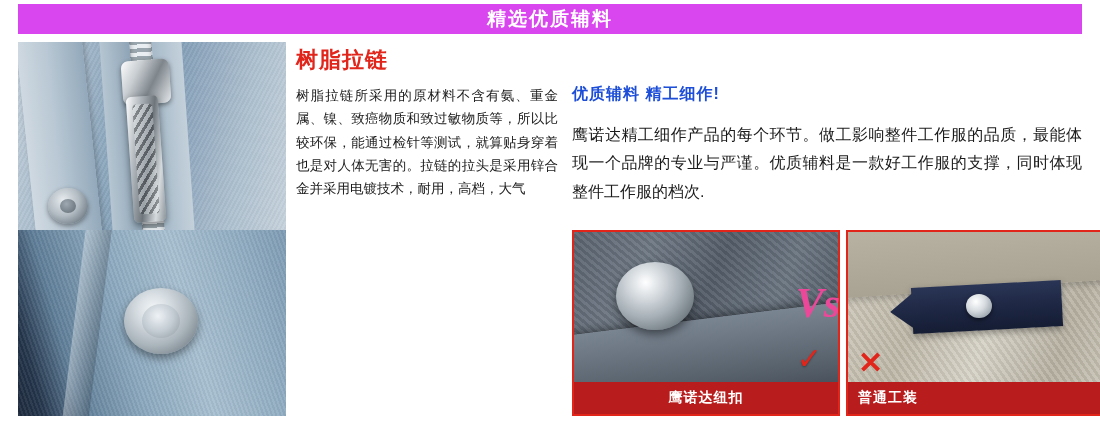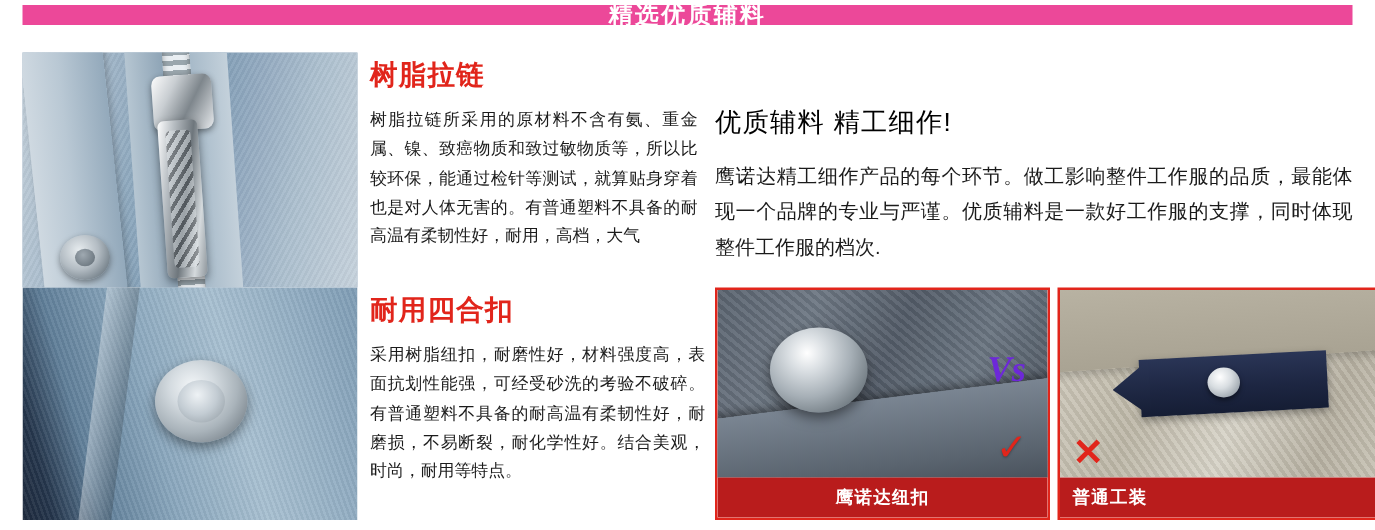--- a/index.html
+++ b/index.html
@@ -16,22 +16,22 @@
     background: #ffffff;
     overflow: hidden;
   }
 
   
   .banner {
     position: absolute;
     left: 18px;
     top: 4px;
     width: 1064px;
-    height: 16px;
-    background: #ec4899;
+    height: 30px;
+    background: #d946ef;
     color: #ffffff;
     display: flex;
     align-items: center;
     justify-content: center;
   }
   .banner-title {
     font-size: 19px;
     font-weight: bold;
     letter-spacing: 2px;
     color: #ffffff;
@@ -182,23 +182,23 @@
     text-align: justify;
   }
 
   .intro {
     position: absolute;
     left: 554px;
     top: 42px;
     width: 510px;
   }
   .intro-head {
-    color: #000000;
-    font-size: 21px;
-    font-weight: normal;
+    color: #1d4ed8;
+    font-size: 16px;
+    font-weight: bold;
     margin: 0 0 16px 0;
     letter-spacing: 1px;
   }
   .intro-body {
     color: #1b1b1b;
     font-size: 16px;
     line-height: 1.78;
     margin: 0;
     text-align: justify;
   }
@@ -403,23 +403,23 @@
     font-weight: bold;
     line-height: 1;
     font-family: "Liberation Serif", serif;
   }
 
   .vs {
     position: absolute;
     left: 790px;
     top: 282px;
     width: 50px;
-    text-align: left;
-    color: #6d28d9;
-    font-size: 29px;
+    text-align: right;
+    color: #ec4899;
+    font-size: 42px;
     font-weight: bold;
     font-style: italic;
     font-family: "Liberation Serif", serif;
     line-height: 1;
   }
 </style>
 </head>
 <body>
 
 <div class="page">
@@ -436,42 +436,38 @@
       <div class="zip-tape-l"></div>
       <div class="zip-tape-r"></div>
       <div class="zip-teeth"></div>
       <div class="zip-slider"></div>
       <div class="zip-pull"></div>
       <div class="snap-a"></div>
     </div>
 
     <div class="text-zipper">
       <h2 class="head-red">树脂拉链</h2>
-      <p class="body-text">树脂拉链所采用的原材料不含有氨、重金属、镍、致癌物质和致过敏物质等，所以比较环保，能通过检针等测试，就算贴身穿着也是对人体无害的。有普通塑料不具备的耐高温有柔韧性好，耐用，高档，大气</p>
+      <p class="body-text">树脂拉链所采用的原材料不含有氨、重金属、镍、致癌物质和致过敏物质等，所以比较环保，能通过检针等测试，就算贴身穿着也是对人体无害的。拉链的拉头是采用锌合金并采用电镀技术，耐用，高档，大气</p>
     </div>
 
     <div class="intro">
       <h2 class="intro-head">优质辅料 精工细作!</h2>
       <p class="intro-body">鹰诺达精工细作产品的每个环节。做工影响整件工作服的品质，最能体现一个品牌的专业与严谨。优质辅料是一款好工作服的支撑，同时体现整件工作服的档次.</p>
     </div>
 
   </div>
 
   <div class="row2">
 
     <div class="photo-snap">
       <div class="denim-b"></div>
       <div class="seam-b"></div>
       <div class="button-b"></div>
     </div>
 
-    <div class="text-snap">
-      <h2 class="head-red">耐用四合扣</h2>
-      <p class="body-text">采用树脂纽扣，耐磨性好，材料强度高，表面抗划性能强，可经受砂洗的考验不破碎。有普通塑料不具备的耐高温有柔韧性好，耐磨损，不易断裂，耐化学性好。结合美观，时尚，耐用等特点。</p>
-    </div>
 
     <div class="cmp cmp-good">
       <div class="cmp-photo">
         <div class="fabric-grey"></div>
         <div class="flap-grey"></div>
         <div class="btn-grey"></div>
       </div>
       <div class="mark-check">✓</div>
       <div class="cmp-caption">
         <span class="cmp-caption-text">鹰诺达纽扣</span>

